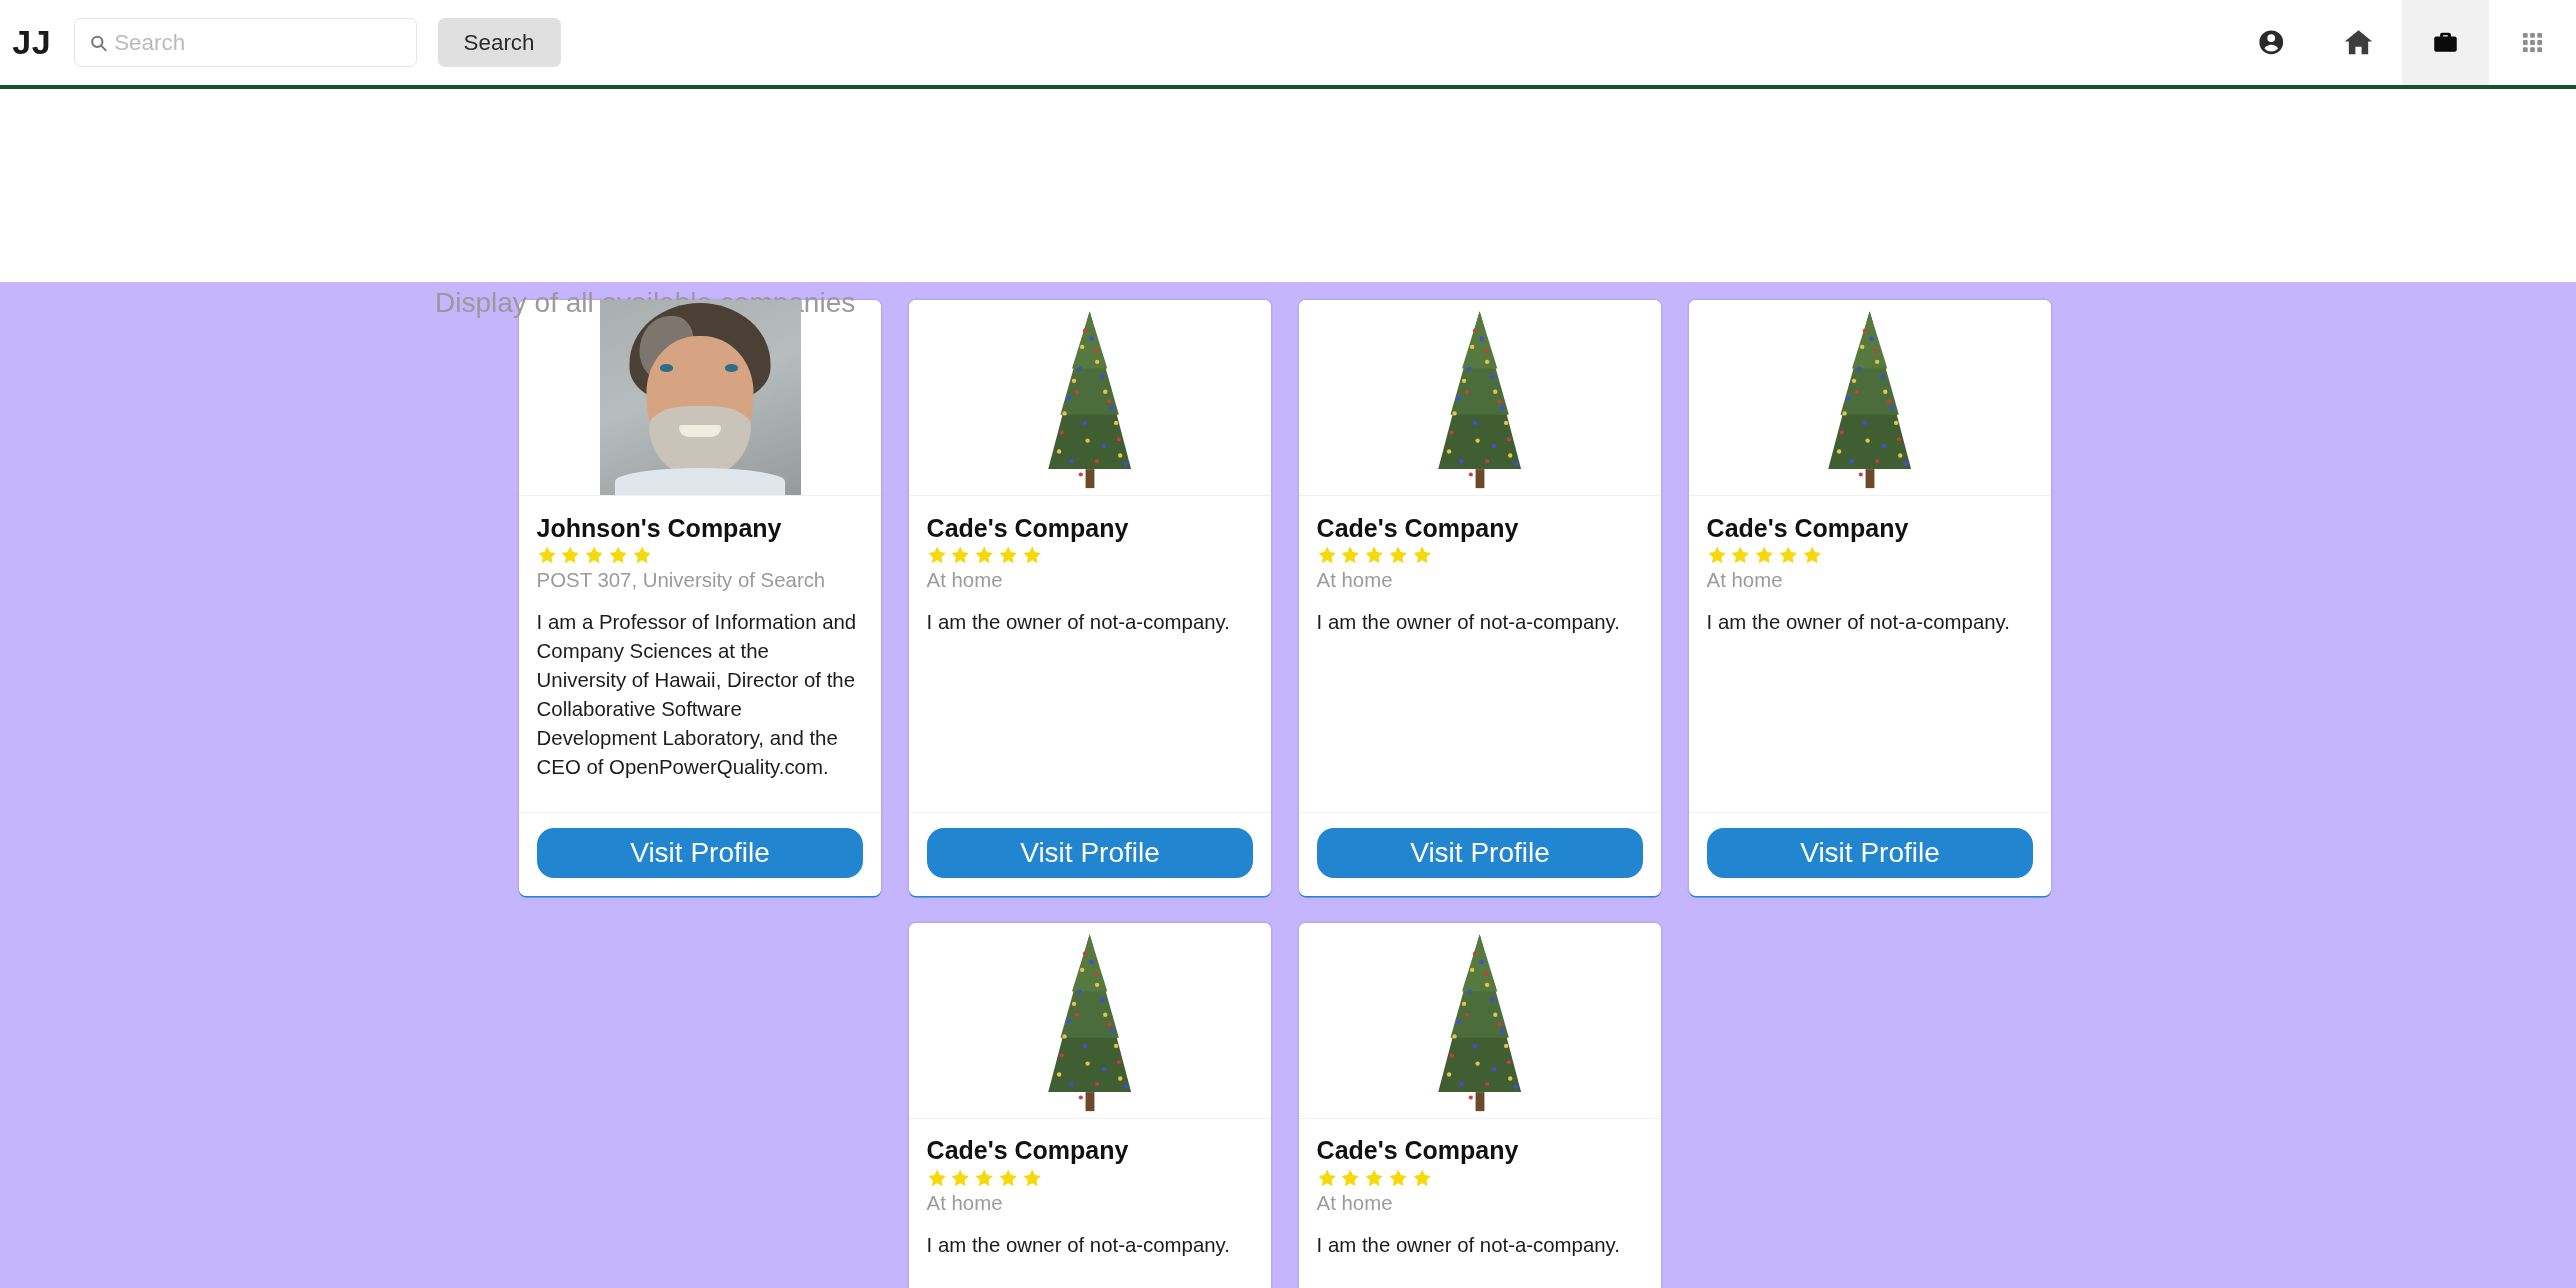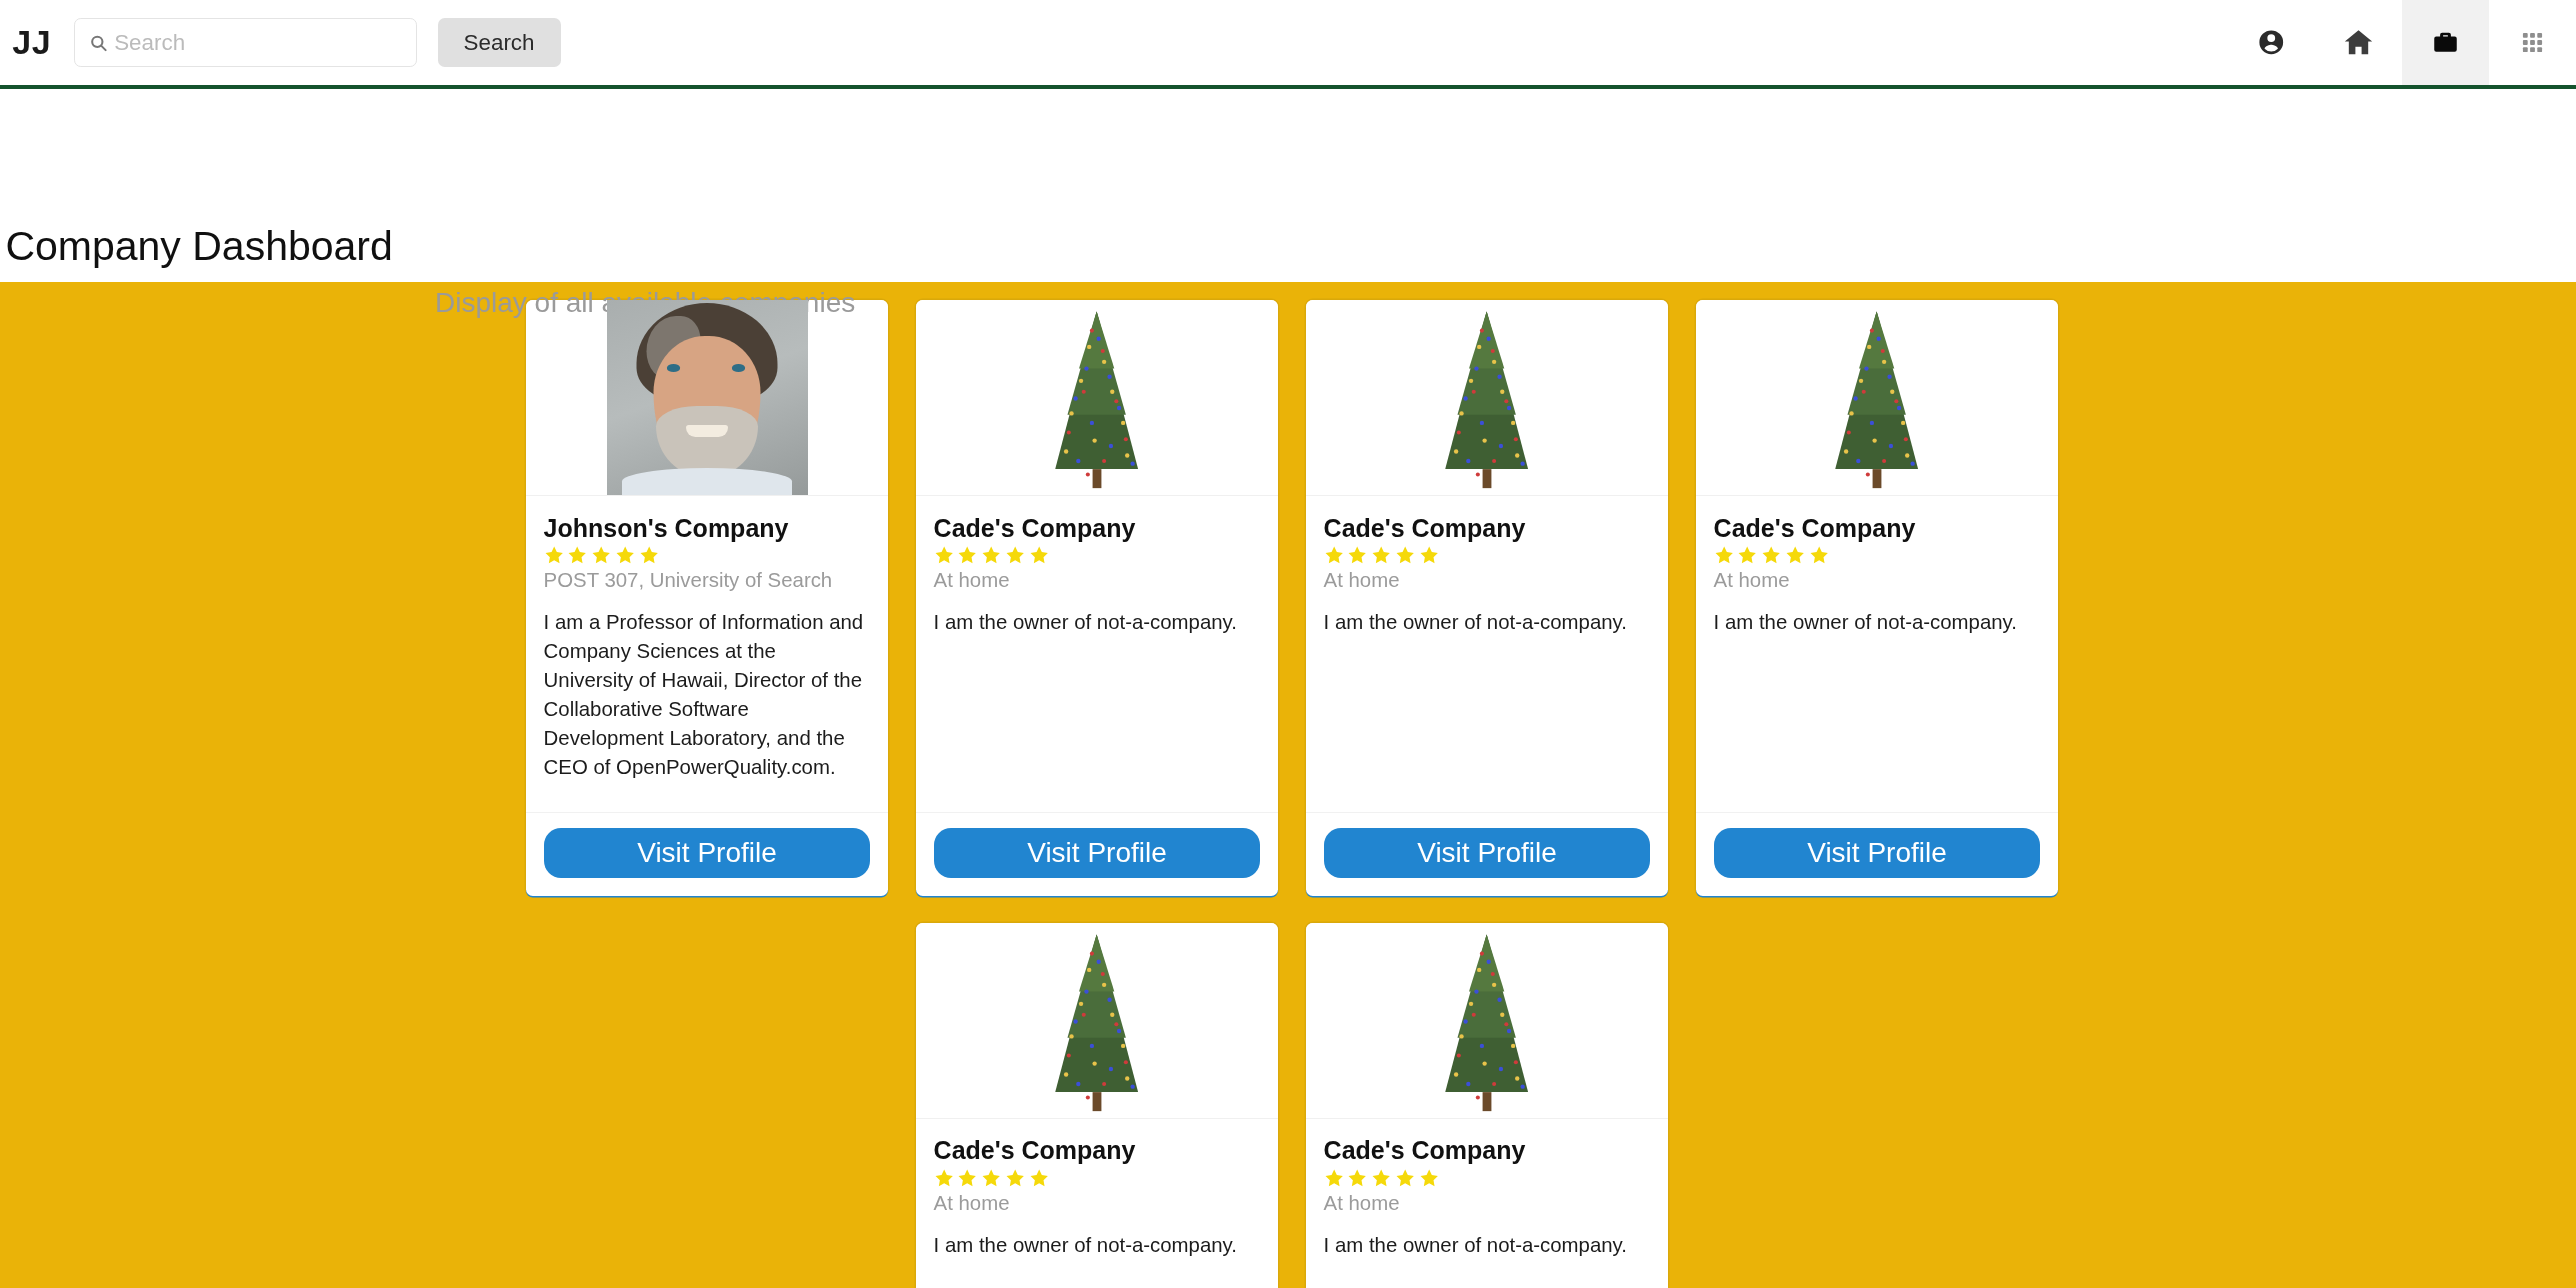--- a/index.html
+++ b/index.html
@@ -109,25 +109,24 @@
     position: absolute;
     left: 435px; top: 214px;
     transform: translateY(-50%);
     font-size: 28px;
     color: #9a9a9a;
     white-space: nowrap;
   }
 
   
   .board {
-    background: #eab308;
+    background: #c4b5fd;
     height: 1007px;
     padding-top: 18.3px;
     overflow: hidden;
-    padding-left: 7px;
   }
   .grid {
     width: 1535px;
     margin-left: 519px;
     display: flex;
     flex-wrap: wrap;
     gap: 27px 28px;
   }
   .card {
     width: 362px;
@@ -303,21 +302,20 @@
           <rect x="17" y="9.5" width="5" height="5" rx="1"></rect>
         <rect x="2" y="17" width="5" height="5" rx="1"></rect>
           <rect x="9.5" y="17" width="5" height="5" rx="1"></rect>
           <rect x="17" y="17" width="5" height="5" rx="1"></rect>
       </svg>
     </div>
   </div>
 </div>
 
 <div class="title-block">
-  <div class="page-title">Company Dashboard</div>
   <div class="page-subtitle">Display of all available companies</div>
 </div>
 
 <div class="board">
   <div class="grid">
 
     <div class="card tall">
       <div class="card-image">
         <div class="portrait">
           <div class="hair"></div>

